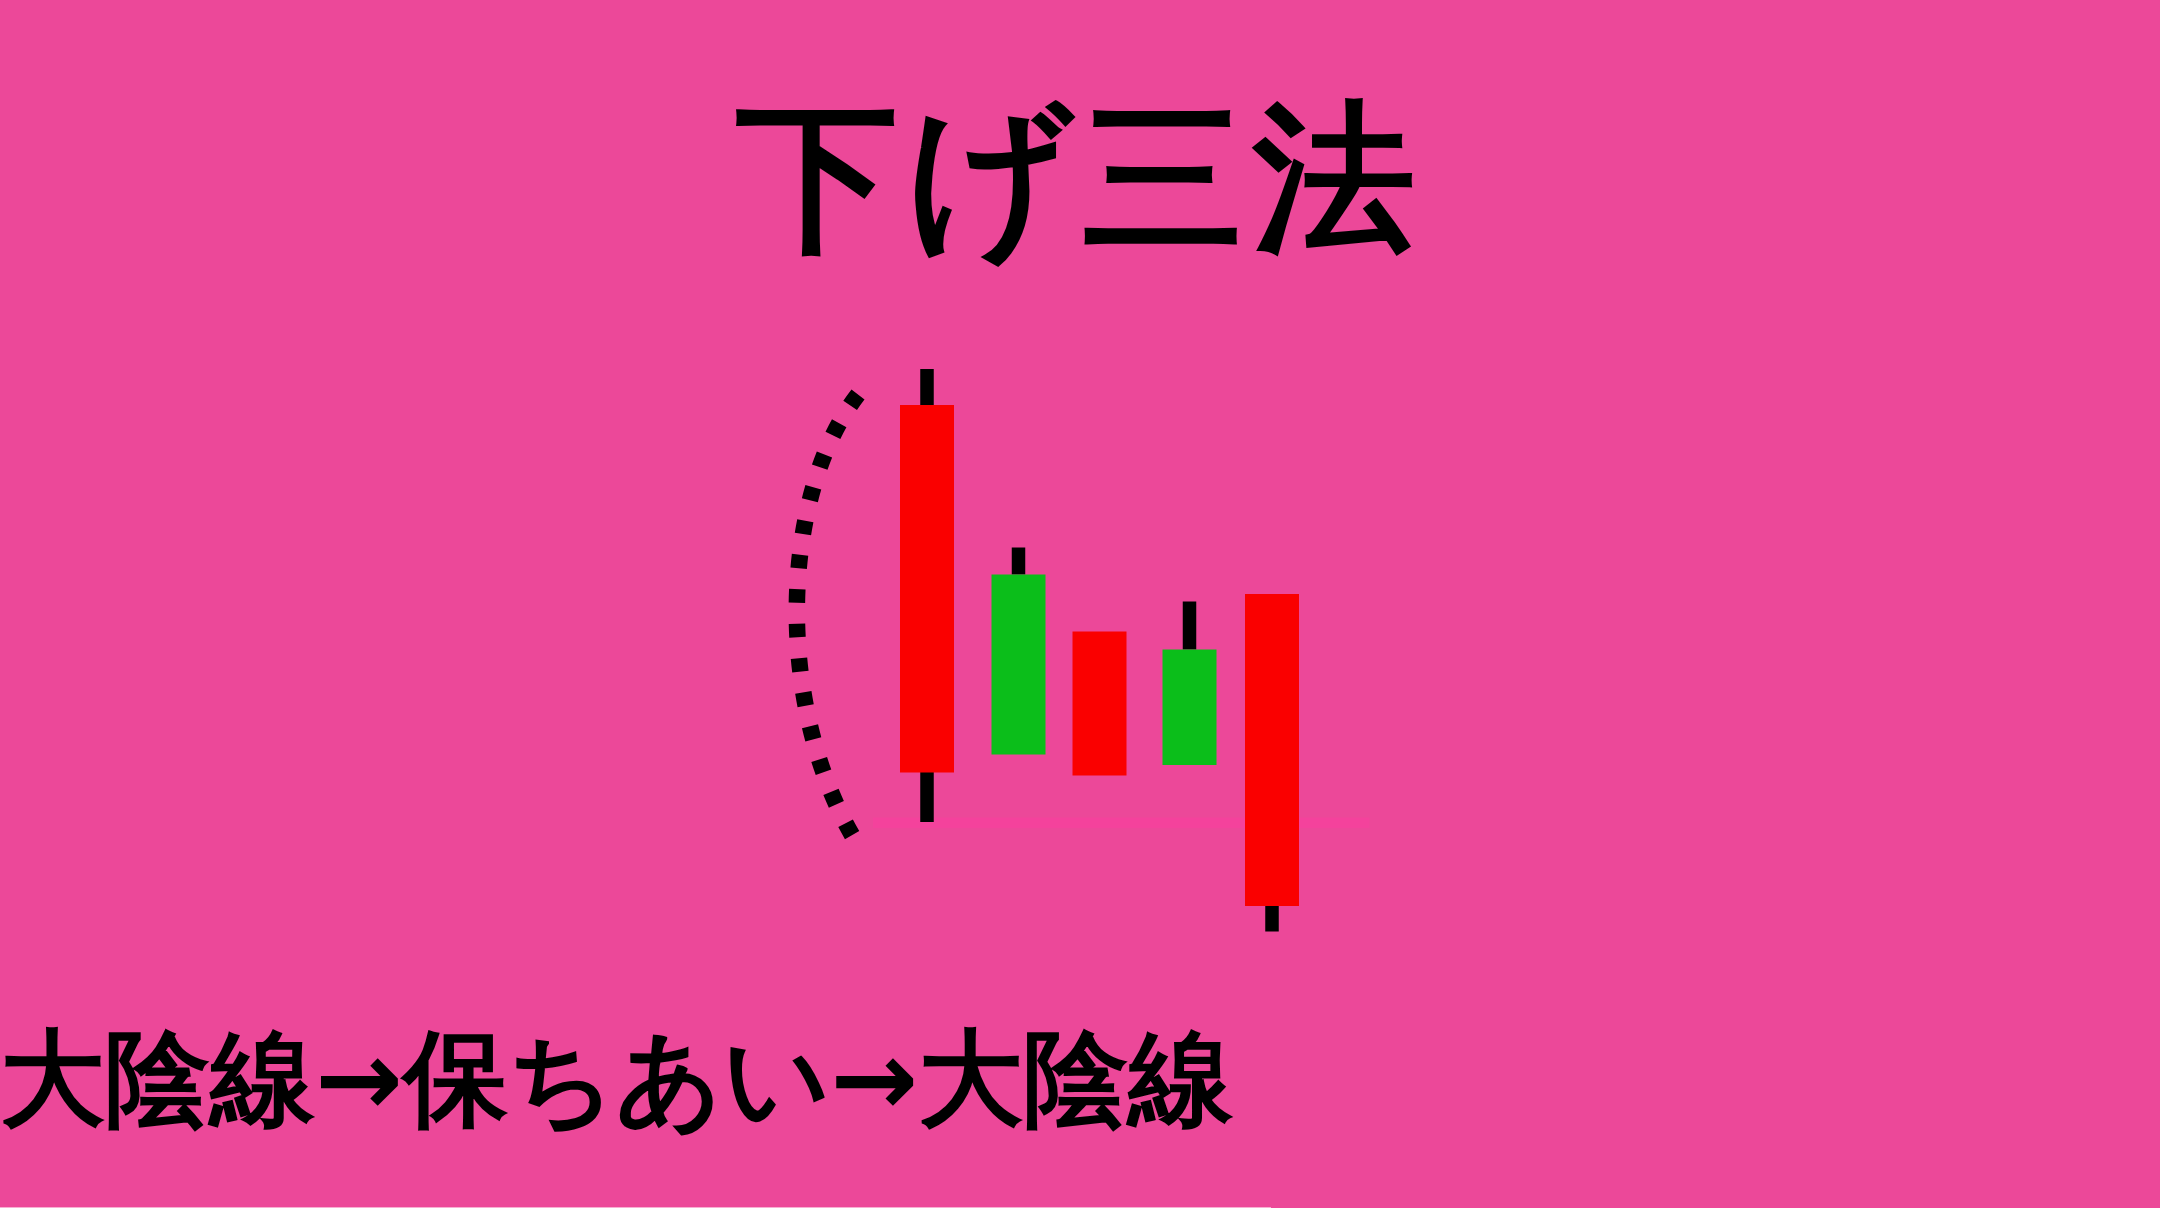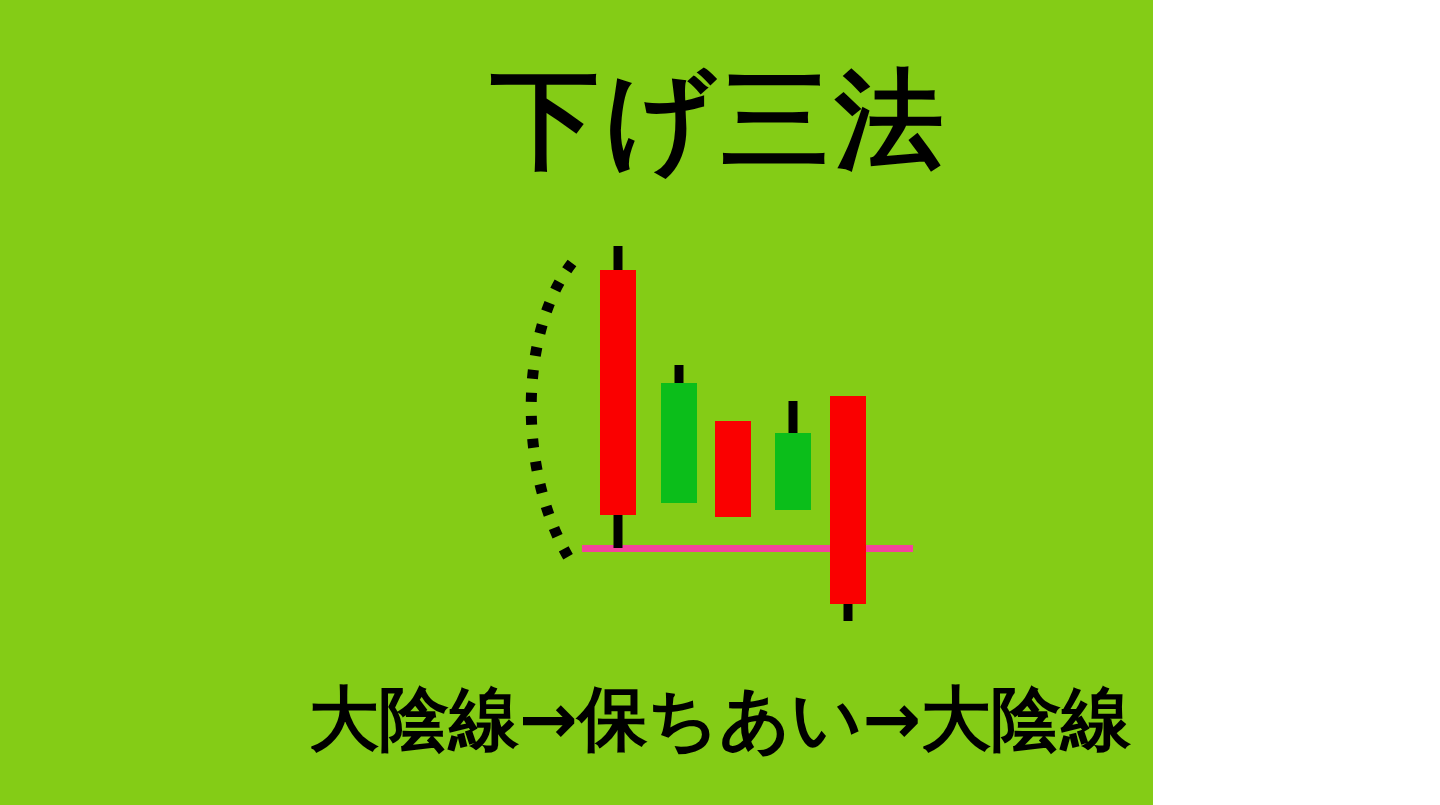--- a/index.html
+++ b/index.html
@@ -5,23 +5,23 @@
   html, body {
     margin: 0;
     padding: 0;
     background: #ffffff;
   }
   body {
     font-family: "Liberation Sans", "DejaVu Sans", sans-serif;
   }
   #stage {
     position: relative;
-    width: 1153px;
+    width: 1440px;
     height: 805px;
-    background: #84cc16;
+    background: #ec4899;
     overflow: hidden;
   }
   #title {
     position: absolute;
     left: 0;
     top: 56px;
     width: 1440px;
     text-align: center;
     font-size: 108px;
     line-height: 128px;
@@ -29,21 +29,20 @@
     color: #000000;
     letter-spacing: 6px;
     white-space: nowrap;
     font-family: "DejaVu Sans", "Liberation Sans", sans-serif;
   }
   #caption {
     position: absolute;
     left: 0;
     top: 676px;
     width: 1440px;
-    text-align: center;
     font-size: 70px;
     line-height: 86px;
     font-weight: 700;
     color: #000000;
     letter-spacing: 0px;
     white-space: nowrap;
     font-family: "DejaVu Sans", "Liberation Sans", sans-serif;
   }
   #chart {
     position: absolute;

